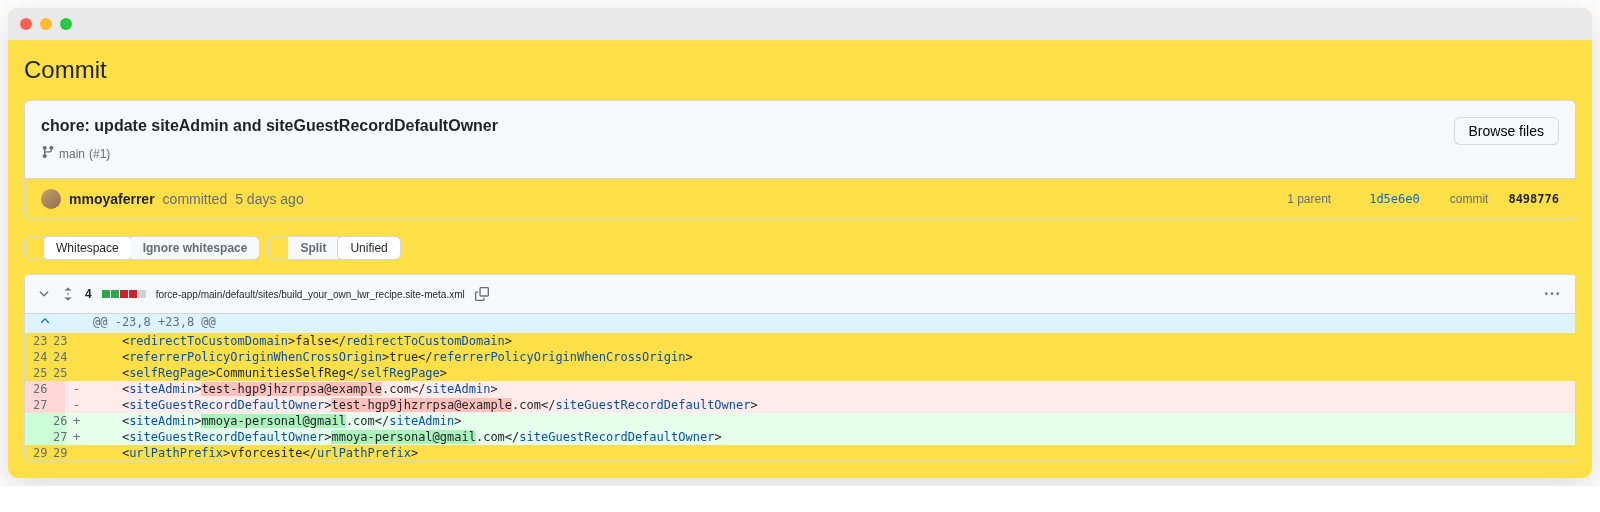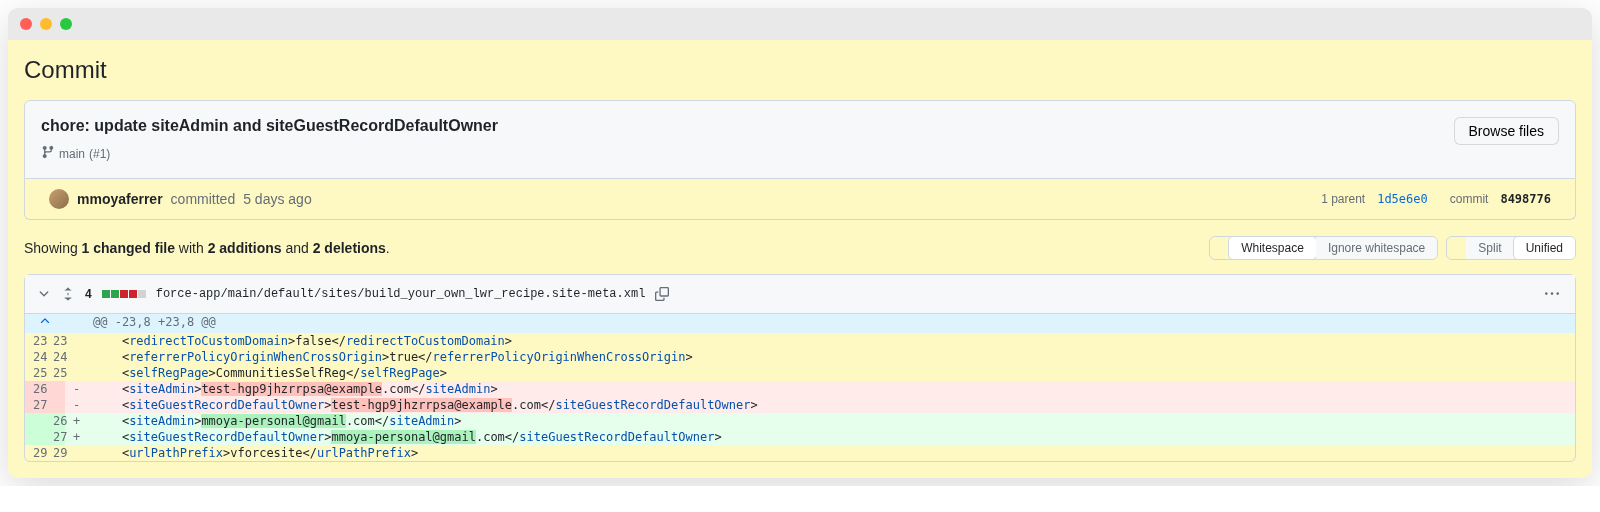--- a/index.html
+++ b/index.html
@@ -1,59 +1,59 @@
 <!DOCTYPE html>
 <html><head>
   <meta charset="utf-8">
   <style>
     * { margin: 0; padding: 0; box-sizing: border-box; }
     body { font-family: -apple-system, BlinkMacSystemFont, "Segoe UI", Helvetica, Arial, sans-serif; font-size: 14px; color: #1f2328; background: #fff; }
-    .window { border-radius: 10px; overflow: hidden; box-shadow: 0 10px 40px rgba(0,0,0,0.15); margin: 8px; background: #fef9c3; }
+    .window { border-radius: 10px; overflow: hidden; box-shadow: 0 10px 40px rgba(0,0,0,0.15); margin: 8px; background: #fde047; }
     .titlebar { height: 32px; background: #e9e9e9; display: flex; align-items: center; padding: 0 12px; gap: 8px; }
     .tl-dot { width: 12px; height: 12px; border-radius: 50%; }
     .dot-r { background: #ff5f57; }
     .dot-y { background: #febc2e; }
     .dot-g { background: #28c840; }
     .content { padding: 16px; }
     .page-title { font-size: 24px; font-weight: 400; margin-bottom: 16px; }
     .commit-header { border: 1px solid #d0d7de; border-radius: 6px 6px 0 0; background: #f6f8fa; padding: 16px; display: flex; justify-content: space-between; align-items: flex-start; }
     .commit-title { font-weight: 600; font-size: 16px; margin-bottom: 10px; text-align: center; }
     .branch-row { display: flex; align-items: center; gap: 4px; font-size: 12px; color: #656d76; }
     .branch-icon svg { width: 14px; height: 14px; fill: #656d76; }
     .btn { background: #f6f8fa; border: 1px solid rgba(31,35,40,0.15); border-radius: 6px; padding: 5px 14px; font-size: 14px; font-weight: 500; cursor: pointer; }
-    .meta-bar { border: 1px solid #d0d7de; border-top: none; border-radius: 0 0 6px 6px; padding: 10px 24px; display: flex; justify-content: space-between; align-items: center; font-size: 14px; }
+    .meta-bar { border: 1px solid #d0d7de; border-top: none; border-radius: 0 0 6px 6px; padding: 10px 16px; display: flex; justify-content: space-between; align-items: center; font-size: 14px; }
     .author-row { display: flex; align-items: center; gap: 8px; }
     .avatar { width: 20px; height: 20px; border-radius: 50%; background: linear-gradient(135deg, #c9a06f, #8b6d4a); }
     .author-name { font-weight: 600; color: #1f2328; }
     .meta-time { color: #656d76; }
-    .sha-row { font-size: 12px; color: #656d76; display: flex; gap: 12px; align-items: center; }
+    .sha-row { font-size: 12px; color: #656d76; display: flex; gap: 20px; align-items: center; }
     .sha { font-family: ui-monospace, SFMono-Regular, "SF Mono", Menlo, Consolas, monospace; }
-    .sha-link { color: #0969da; }
+    .sha-link { color: #0969da; margin-left: 18px; }
     .sha-bold { font-weight: 600; color: #1f2328; }
     .stats-bar { margin-top: 16px; display: flex; justify-content: space-between; align-items: center; }
     .stats-text { font-size: 14px; color: #1f2328; }
     .stats-text b { font-weight: 600; }
     .seg-group { display: flex; gap: 8px; }
     .seg { display: flex; border: 1px solid #d0d7de; border-radius: 6px; overflow: hidden; padding-left: 19px; }
     .seg-btn { padding: 4px 12px; font-size: 12px; background: #fff; border: none; cursor: pointer; color: #656d76; }
     .seg-btn.active { background: #fff; color: #1f2328; font-weight: 500; border: 1px solid #d0d7de; border-radius: 5px; margin: -1px; }
-    .seg-btn:not(.active) { background: #f6f8fa; }
+    .seg-btn:not(.active) { background: #f6f8fa; font-weight: bold; }
     .file-block { margin-top: 14px; border: 1px solid #d0d7de; border-radius: 6px; }
     .file-header { background: #f6f8fa; padding: 8px 12px; display: flex; align-items: center; gap: 10px; border-bottom: 1px solid #d0d7de; font-size: 12px; }
     .chev { cursor: pointer; display: flex; }
     .chev svg { width: 14px; height: 14px; fill: #656d76; }
     .expand-icon { cursor: pointer; display: flex; }
     .expand-icon svg { width: 14px; height: 14px; fill: #656d76; }
     .diff-count { font-weight: 600; font-size: 12px; }
     .diff-squares { display: flex; gap: 1px; }
     .sq { width: 8px; height: 8px; }
     .sq-g { background: #2da44e; }
     .sq-r { background: #cf222e; }
     .sq-n { background: rgba(0,0,0,0.15); }
-    .file-path { font-family: Liberation Mono, monospace; font-size: 12px; color: #1f2328; }
+    .file-path { font-family: Liberation Sans, sans-serif; font-size: 10px; color: #1f2328; }
     .copy-icon { cursor: pointer; display: flex; }
     .copy-icon svg { width: 14px; height: 14px; fill: #656d76; }
     .kebab { margin-left: auto; cursor: pointer; display: flex; padding: 4px; }
     .kebab svg { width: 14px; height: 14px; fill: #656d76; }
     .diff-table { width: 100%; border-collapse: collapse; font-family: ui-monospace, SFMono-Regular, "SF Mono", Menlo, Consolas, monospace; font-size: 12px; table-layout: fixed; }
     .diff-table td { padding: 1px 8px; vertical-align: top; white-space: pre; }
     .ln { width: 40px; text-align: right; color: #656d76; user-select: none; }
     .sign { width: 20px; text-align: center; color: #656d76; user-select: none; }
     .hunk-row td { background: #ddf4ff; color: #656d76; }
     .hunk-row .ln { background: #ddf4ff; }
@@ -105,23 +105,20 @@
       </div>
       <div class="sha-row">
         <span>1 parent</span>
         <span class="sha sha-link">1d5e6e0</span>
         <span style="margin-left:10px">commit</span>
         <span class="sha sha-bold">8498776</span>
       </div>
     </div>
 
     <div class="stats-bar">
-      <div class="stats-text">
-        <span>Showing </span><b>1 changed file</b><span> with </span><b>2 additions</b><span> and </span><b>2 deletions</b>.
-      </div>
       <div class="seg-group">
         <div class="seg">
           <button class="seg-btn active">Whitespace</button>
           <button class="seg-btn">Ignore whitespace</button>
         </div>
         <div class="seg">
           <button class="seg-btn">Split</button>
           <button class="seg-btn active">Unified</button>
         </div>
       </div>

